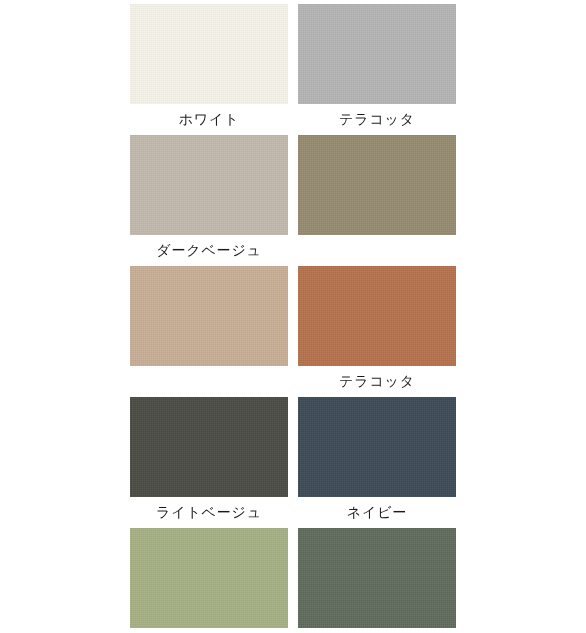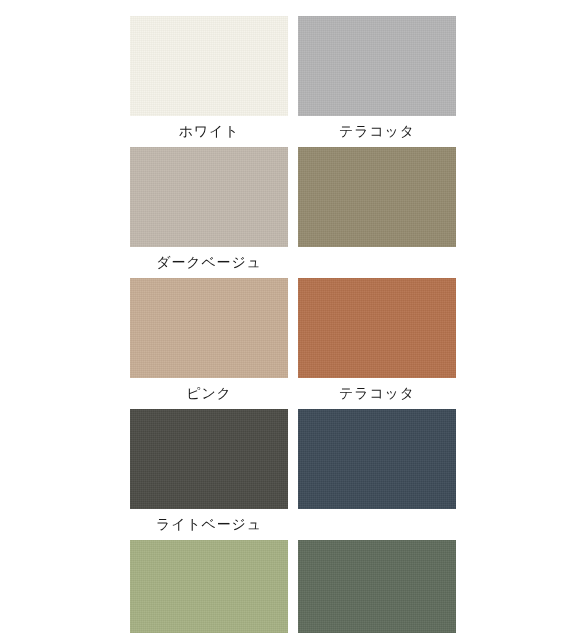--- a/index.html
+++ b/index.html
@@ -14,21 +14,21 @@
     font-family: "Liberation Sans", "DejaVu Sans", sans-serif;
     overflow: hidden;
   }
   .palette {
     width: 586px;
     height: 633px;
     display: flex;
     flex-direction: column;
     align-items: center;
     box-sizing: border-box;
-    padding-top: 16px;
+    padding-top: 4px;
   }
   .swatch-grid {
     width: 326px;
     display: grid;
     grid-template-columns: 158px 158px;
     column-gap: 10px;
     row-gap: 0px;
     margin: 0 auto;
   }
   .swatch-cell {
@@ -85,35 +85,35 @@
       <div class="swatch-chip" style="background-color:#c1b8ad;"></div>
       <div class="swatch-label">ダークベージュ</div>
     </div>
 
     <div class="swatch-cell">
       <div class="swatch-chip" style="background-color:#948a6f;"></div>
     </div>
 
     <div class="swatch-cell">
       <div class="swatch-chip" style="background-color:#c7ad95;"></div>
-      <div class="swatch-label">ピンク</div>
     </div>
 
     <div class="swatch-cell">
       <div class="swatch-chip" style="background-color:#b4714c;"></div>
       <div class="swatch-label">テラコッタ</div>
     </div>
 
     <div class="swatch-cell">
       <div class="swatch-chip" style="background-color:#4b4b45;"></div>
       <div class="swatch-label">ライトベージュ</div>
     </div>
 
     <div class="swatch-cell">
       <div class="swatch-chip" style="background-color:#3c4a57;"></div>
+      <div class="swatch-label">ネイビー</div>
     </div>
 
     <div class="swatch-cell">
       <div class="swatch-chip" style="background-color:#a5b083;"></div>
       <div class="swatch-label">セージ</div>
     </div>
 
     <div class="swatch-cell">
       <div class="swatch-chip" style="background-color:#5e6b5b;"></div>
       <div class="swatch-label">オリーブ</div>

